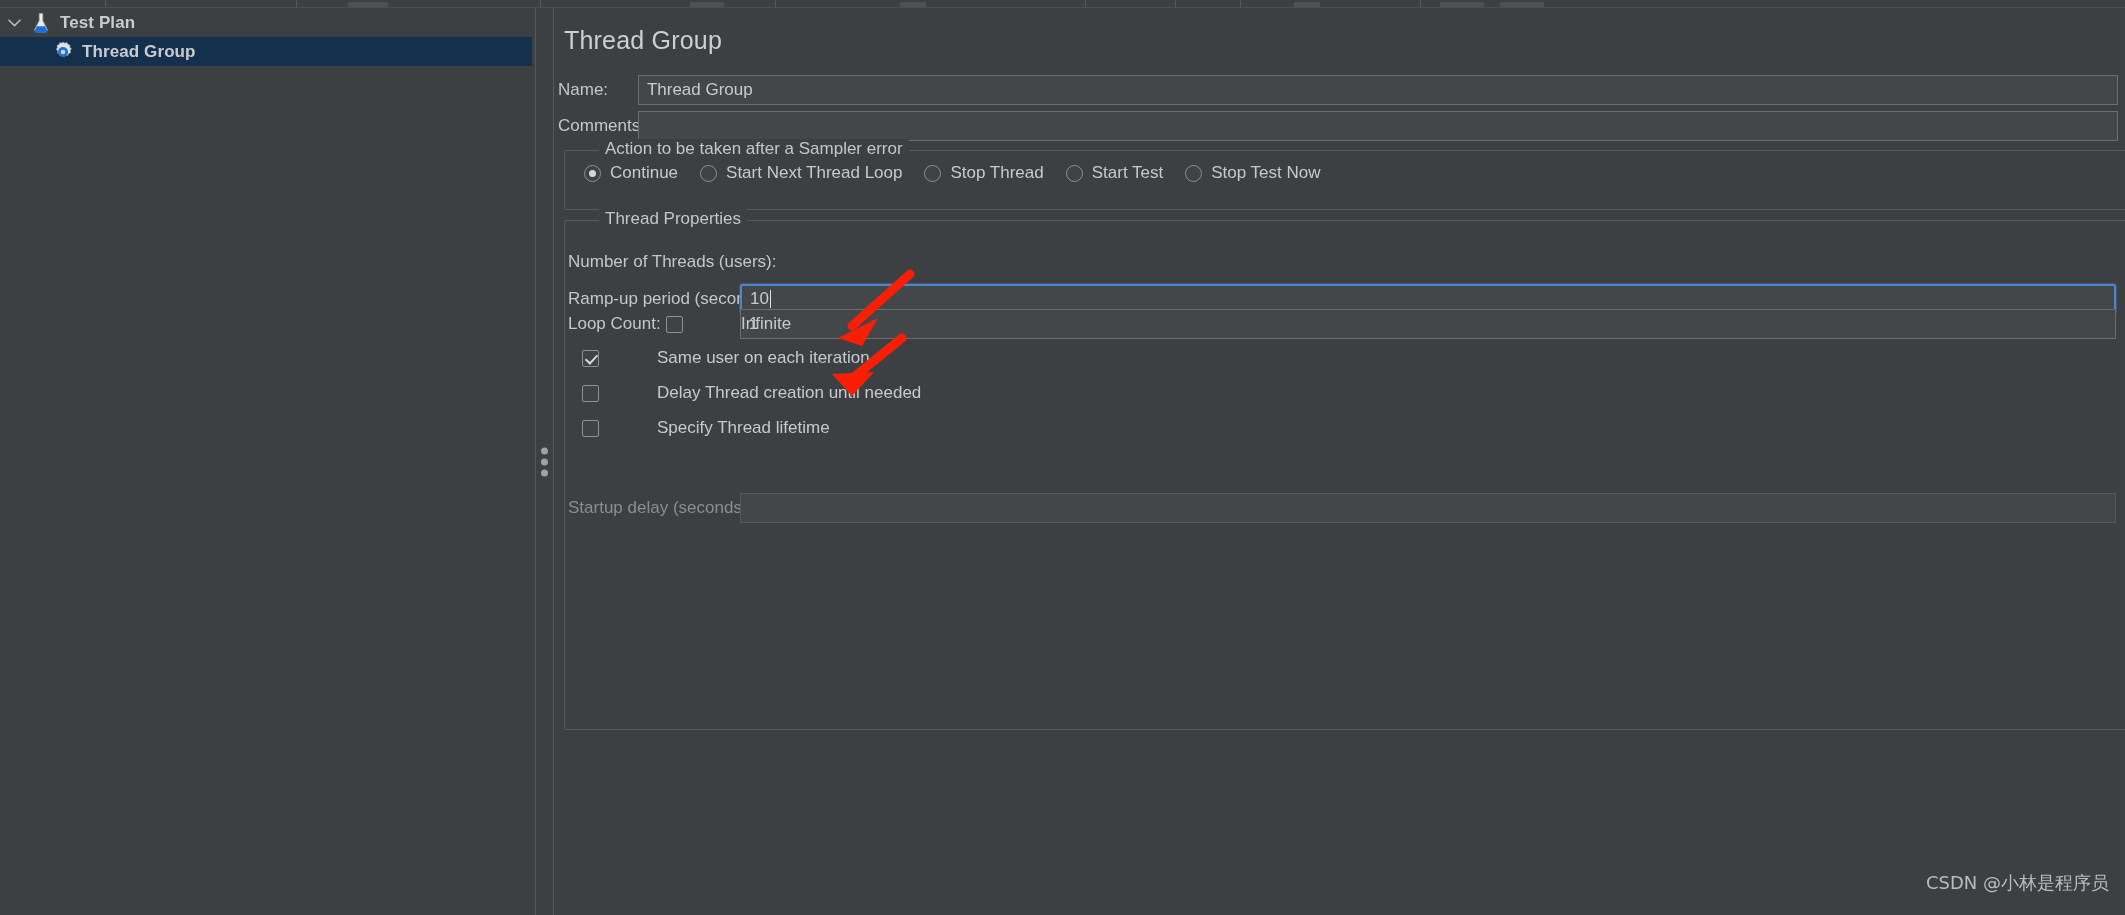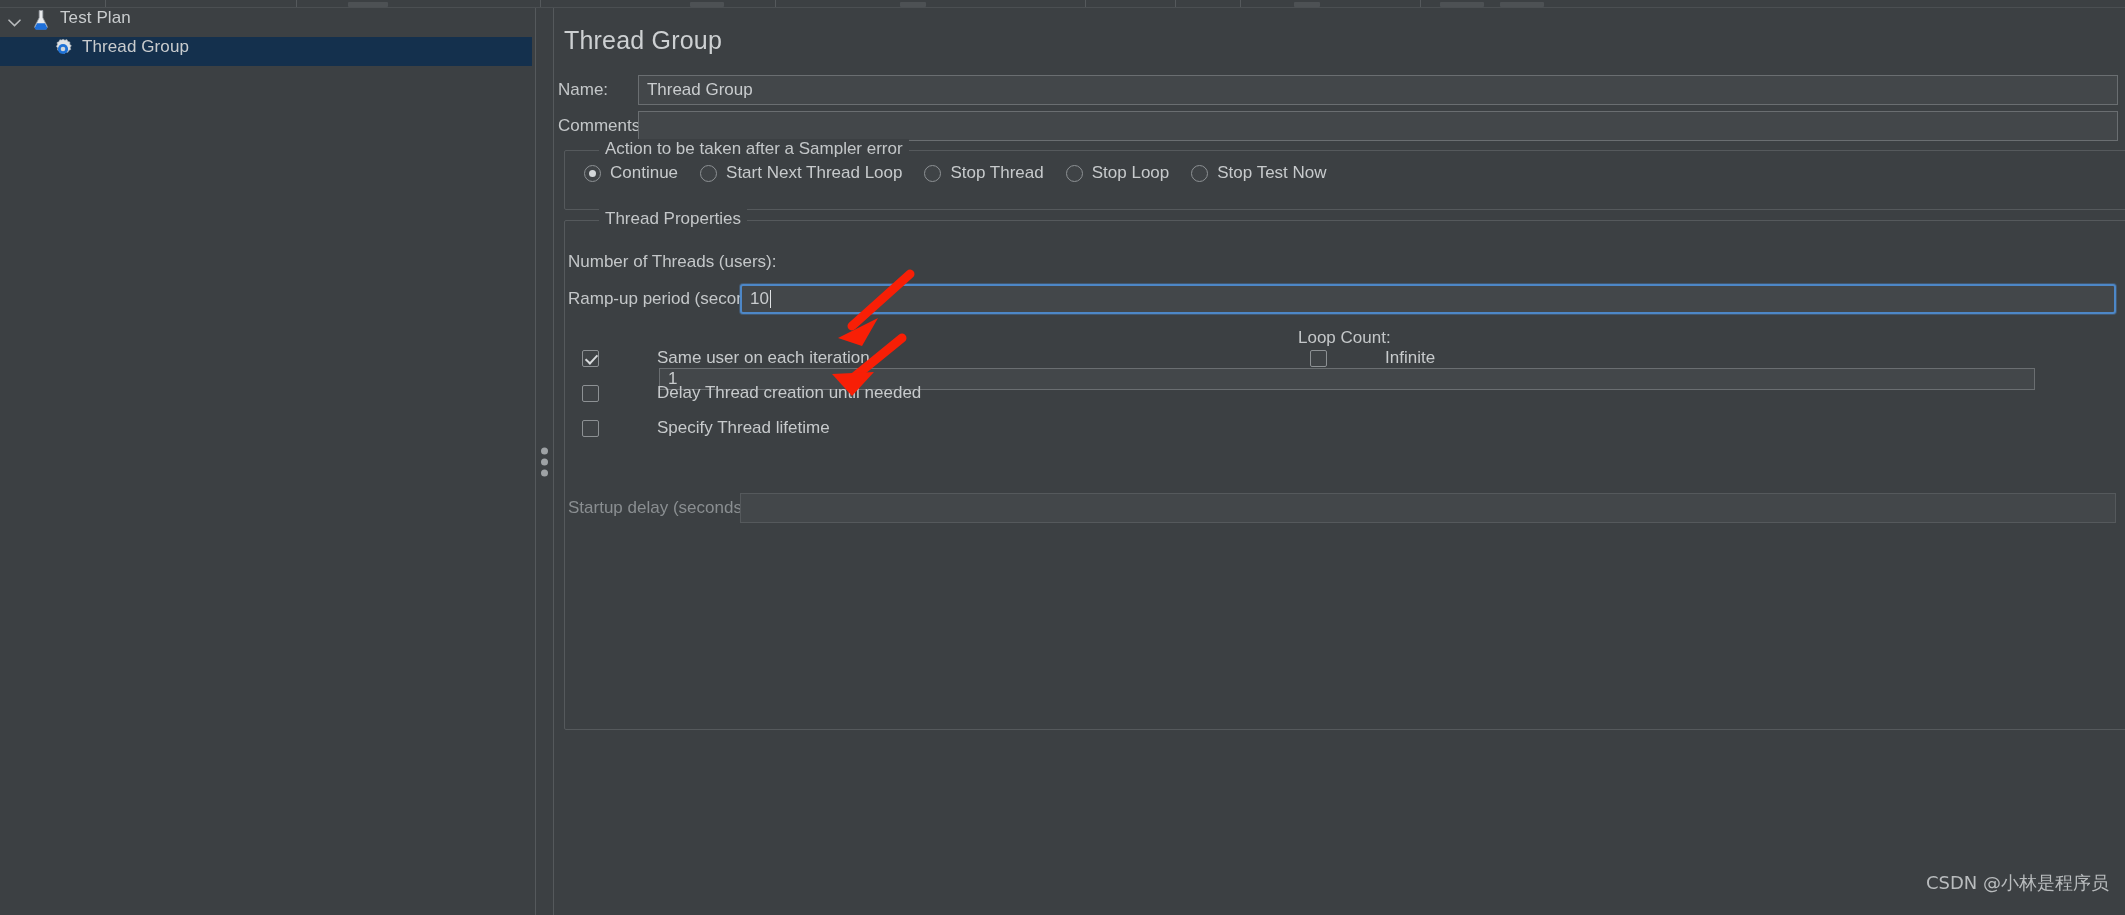--- a/index.html
+++ b/index.html
@@ -52,23 +52,25 @@
     left: 0; top: 8px;
     width: 532px;
     height: 907px;
     background: #3c4043;
     overflow: hidden;
   }
   .tree-row {
     position: relative;
     height: 29px;
     display: flex;
+    align-items: center;
     font-size: 17px;
     color: #c9ccce;
     white-space: nowrap;
+    font-weight: bold;
   }
   .tree-row.selected {
     background: #14304d;
   }
   .tree-row .expander {
     width: 28px;
     display: flex;
     align-items: center;
     justify-content: center;
     flex: none;
@@ -371,21 +373,21 @@
       <div class="radio-item">
         <span class="radio-mark"></span>
         <span>Start Next Thread Loop</span>
       </div>
       <div class="radio-item">
         <span class="radio-mark"></span>
         <span>Stop Thread</span>
       </div>
       <div class="radio-item">
         <span class="radio-mark"></span>
-        <span>Stop Loop</span>
+        <span>Start Test</span>
       </div>
       <div class="radio-item">
         <span class="radio-mark"></span>
         <span>Stop Test Now</span>
       </div>
     </div>
 
     <div class="groupbox" style="left:6px; top:212px; width:1568px; height:510px;">
       <div class="gb-title">Thread Properties</div>
     </div>
@@ -395,21 +397,21 @@
     </div>
 
     <div class="field-row" style="left:10px; top:275px; width:1558px;">
       <span class="field-label" style="width:172px">Ramp-up period (seconds):</span>
       <div class="textbox focused" style="width:1376px">
         <span>10</span>
           <span class="caret"></span>
       </div>
     </div>
 
-    <div class="field-row" style="left:10px; top:320px; width:1558px;flex-direction:column;">
+    <div class="field-row" style="left:10px; top:300px; width:1558px;">
       <span class="field-label" style="width:98px">Loop Count:</span>
       <span class="check-row" style="position:relative; left:0; top:0; width:74px;">
         <span class="check-mark"></span>
         <span>Infinite</span>
       </span>
       <div class="textbox" style="width:1376px">1</div>
     </div>
 
     <div class="check-row checked" style="left:24px; top:340px;">
       <span class="check-mark"></span>

